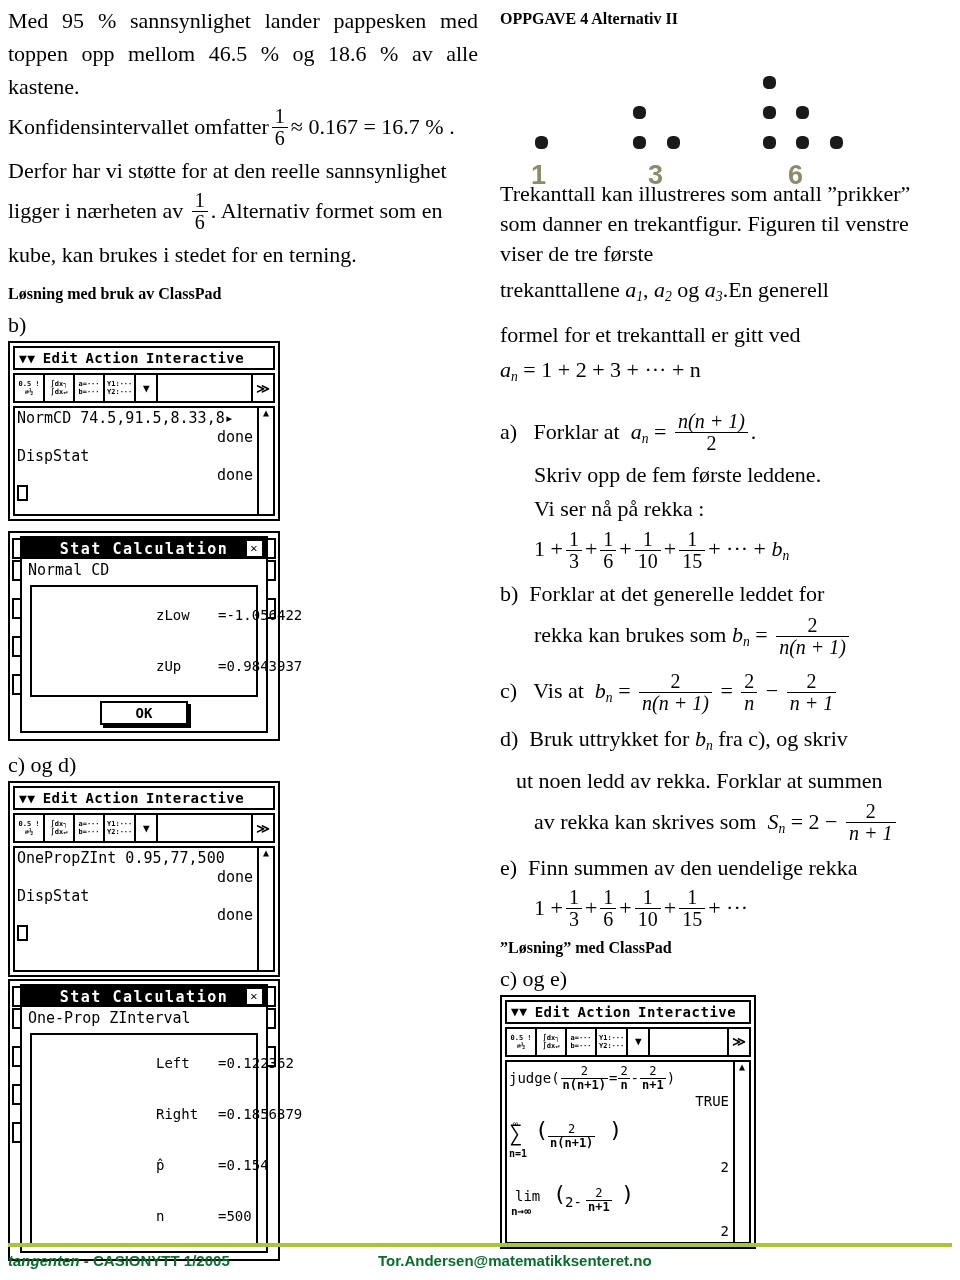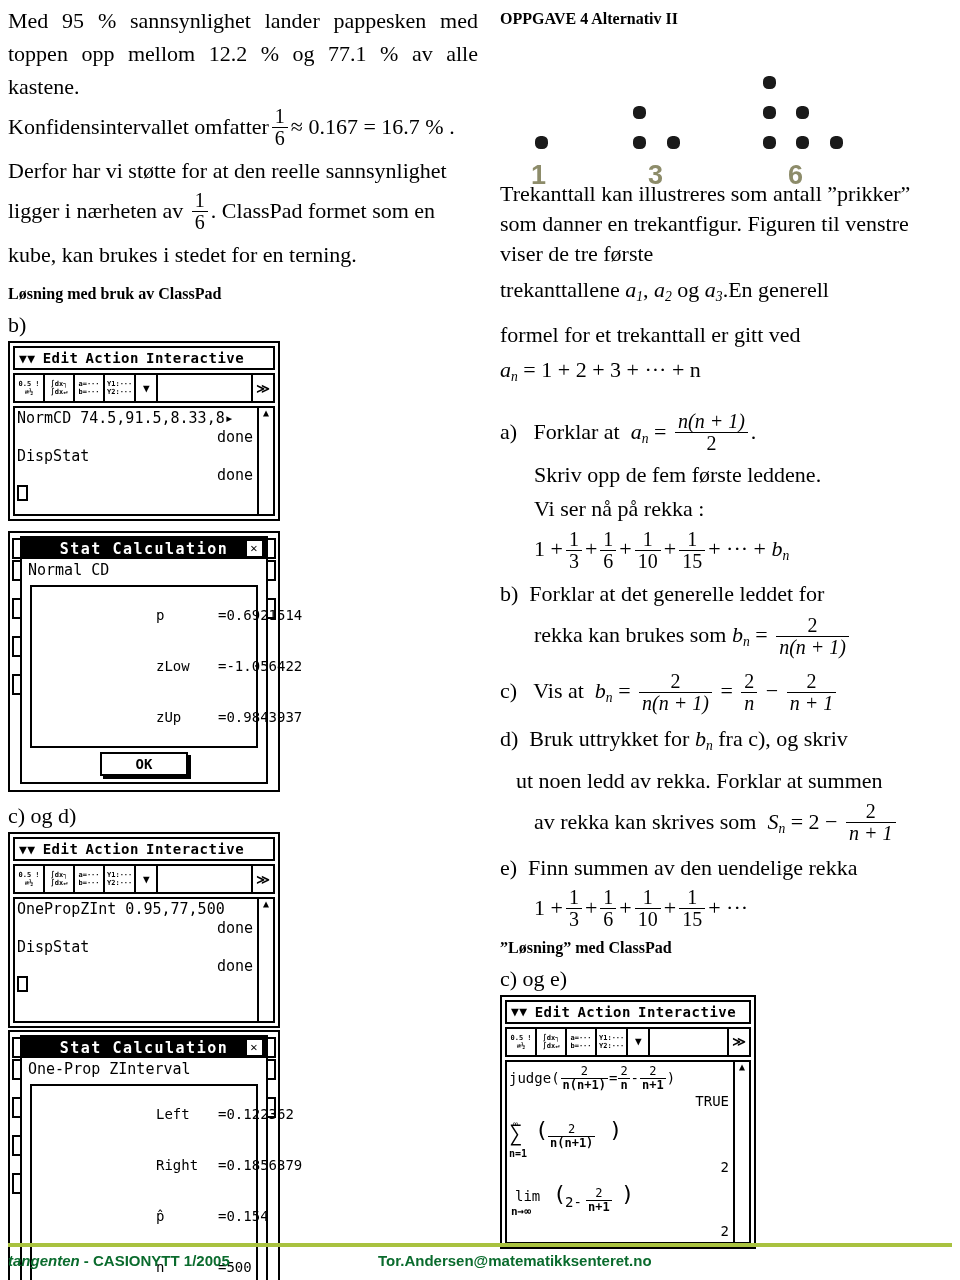--- a/index.html
+++ b/index.html
@@ -133,31 +133,31 @@
   .footer .f-left .ital{font-style:italic;}
   .footer .f-mid{position:absolute;left:370px;top:0;white-space:nowrap;}
 </style>
 </head>
 <body>
 
 <div class="page">
 
   <div class="col-left">
 
-    <p class="para">Med 95 % sannsynlighet lander pappesken med toppen opp mellom 12.2 % og 77.1 % av alle kastene.</p>
+    <p class="para">Med 95 % sannsynlighet lander pappesken med toppen opp mellom 46.5 % og 18.6 % av alle kastene.</p>
 
     <p class="para tight">
       <span>Konfidensintervallet omfatter</span><span class="frac"><span class="num">1</span><span class="den">6</span></span><span>≈ 0.167 = 16.7 % .</span>
     </p>
 
     <p class="para tight">Derfor har vi støtte for at den reelle sannsynlighet</p>
 
     <p class="para tight">
       <span>ligger i nærheten av</span>
-      <span class="frac"><span class="num">1</span><span class="den">6</span></span><span>. ClassPad formet som en</span>
+      <span class="frac"><span class="num">1</span><span class="den">6</span></span><span>. Alternativ formet som en</span>
     </p>
 
     <p class="para tight">kube, kan brukes i stedet for en terning.</p>
 
     <p class="heading">Løsning med bruk av ClassPad</p>
     <p class="label">b)</p>
 
     <div class="cp" style="width:268px;">
       <div class="cp-menubar">
         <span class="wicon">▼▼</span>
@@ -211,23 +211,20 @@
           <div class="sb" style="right:0;top:24px;height:17px;"></div>
           <div class="sb" style="right:0;top:62px;height:17px;"></div>
         </div>
         <div class="cp-dialog">
           <div class="dlg-title">
             <span>Stat Calculation</span>
             <span class="dlg-x">✕</span>
           </div>
           <div class="dlg-sub">Normal CD</div>
           <div class="dlg-box">
-            <div class="dlg-row">
-              <span style="display:inline-block;width:62px;">p</span><span>=0.6921514</span>
-            </div>
             <div class="dlg-row">
               <span style="display:inline-block;width:62px;">zLow</span><span>=-1.056422</span>
             </div>
             <div class="dlg-row">
               <span style="display:inline-block;width:62px;">zUp</span><span>=0.9843937</span>
             </div>
           </div>
           <div class="dlg-ok">OK</div>
         </div>
       </div>

